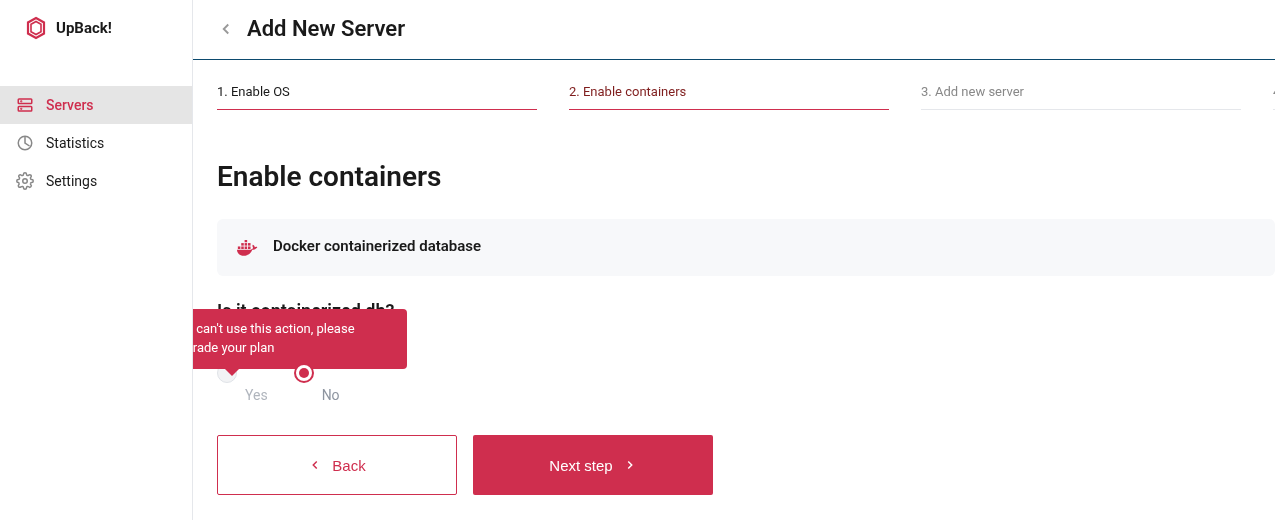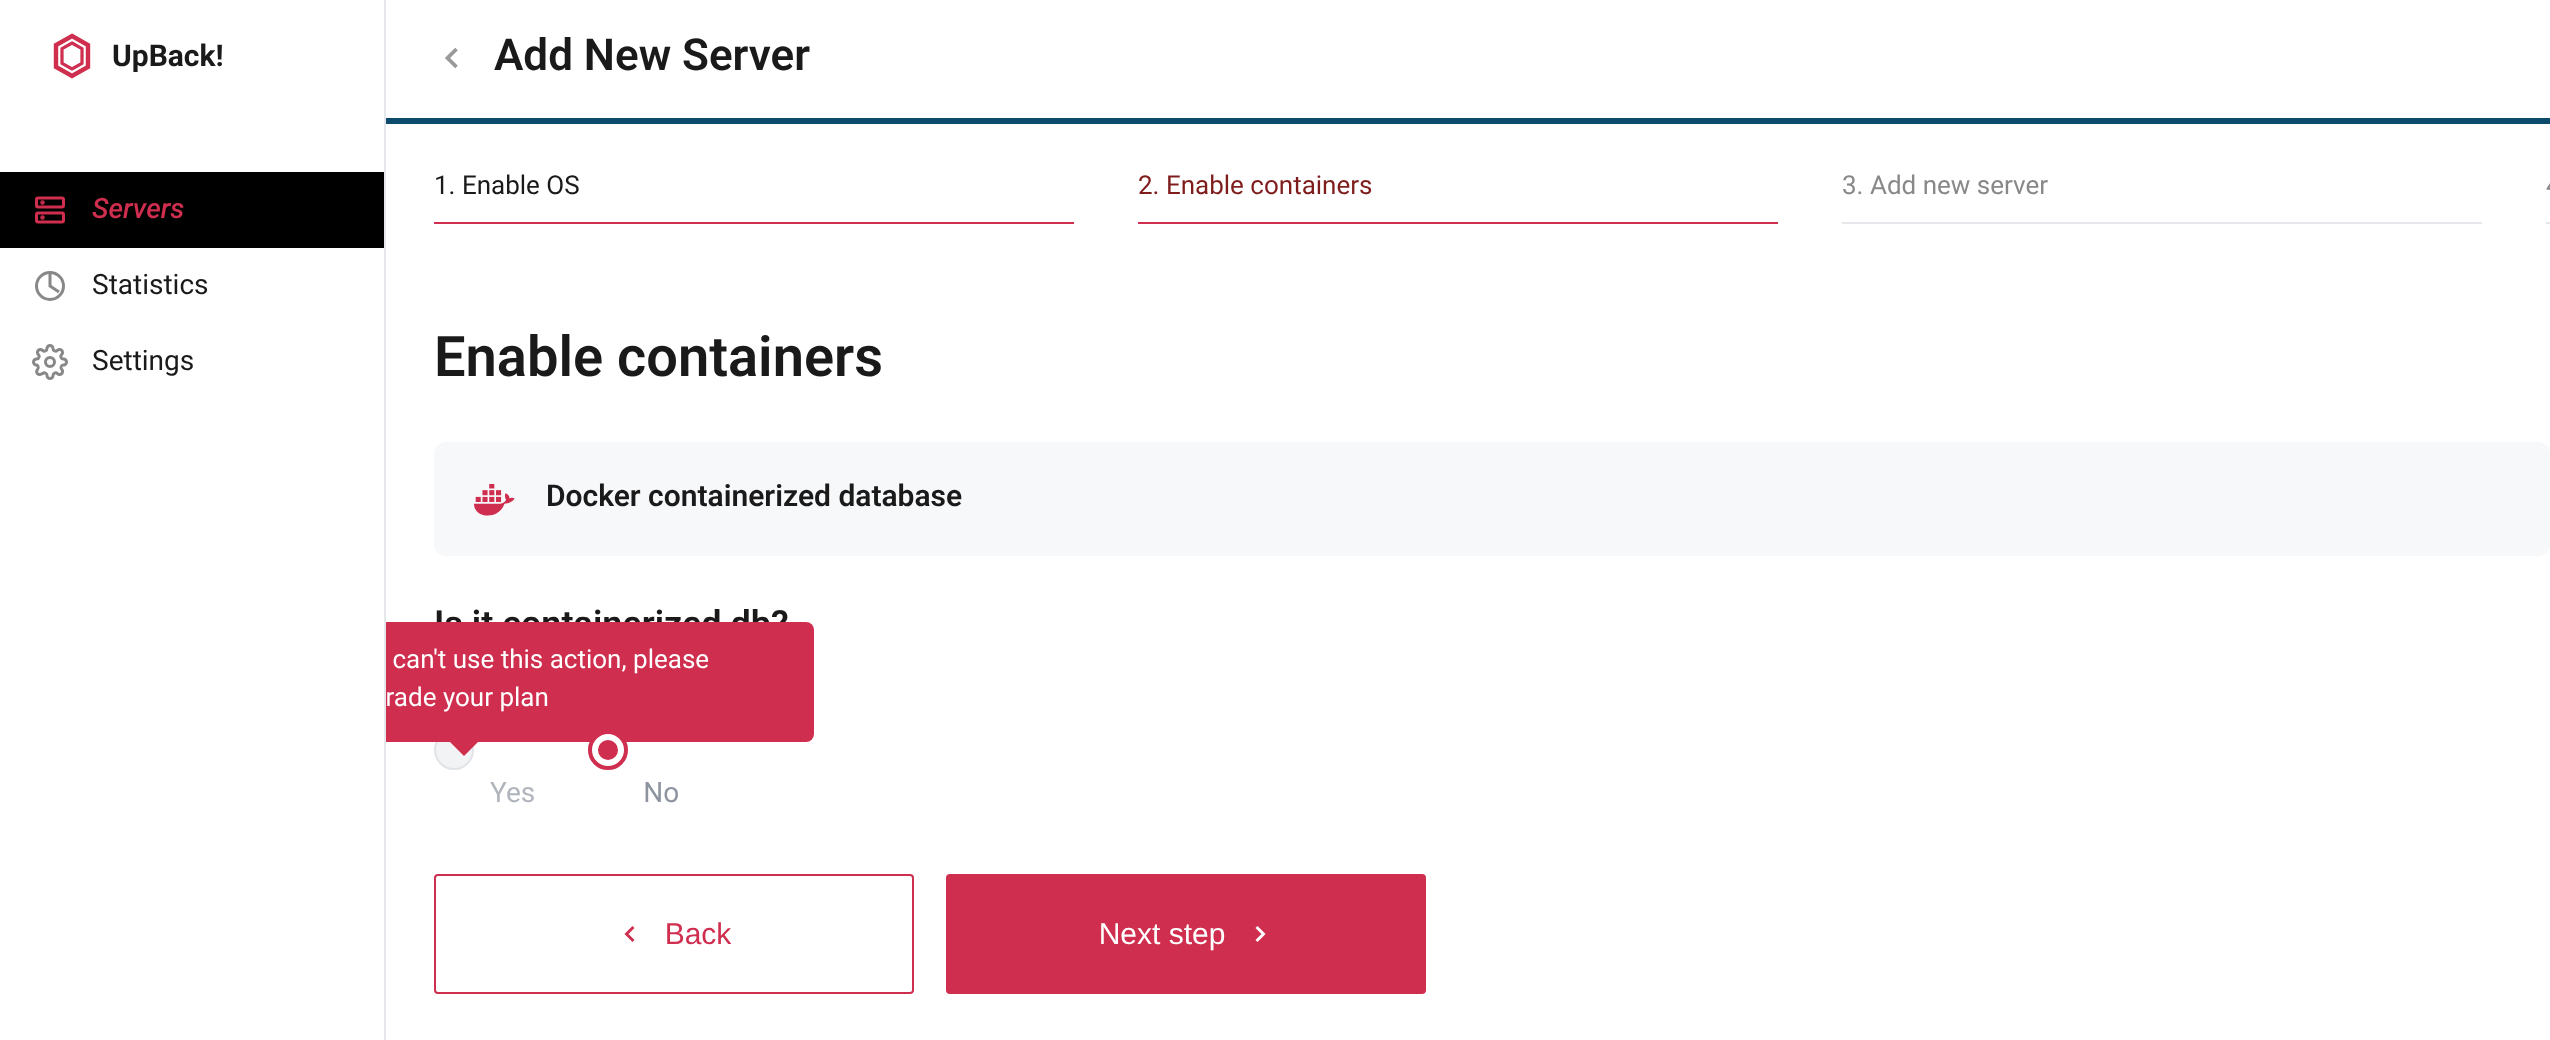--- a/index.html
+++ b/index.html
@@ -5,26 +5,26 @@
     * { box-sizing: border-box; margin: 0; padding: 0; }
     body { font-family: -apple-system, BlinkMacSystemFont, 'Segoe UI', Roboto, sans-serif; display: flex; height: 520px; width: 1275px; overflow: hidden; background: #fff; }
     
     .sidebar { width: 193px; border-right: 1px solid #e5e7eb; display: flex; flex-direction: column; }
     .logo-wrap { padding: 16px 24px; display: flex; align-items: center; gap: 8px; }
     .logo-icon { width: 24px; height: 24px; }
     .logo-text { font-weight: 700; font-size: 15px; color: #1a1a1a; }
     
     .nav { margin-top: 30px; }
     .nav-item { display: flex; align-items: center; gap: 12px; padding: 10px 16px; font-size: 14px; color: #1a1a1a; cursor: pointer; }
-    .nav-item.active { background: #000000; color: #cf2e4e; font-weight: 500; font-style: italic; }
+    .nav-item.active { background: #e5e5e5; color: #cf2e4e; font-weight: 500; }
     .nav-item.active .nav-icon { color: #cf2e4e; }
     .nav-icon { width: 18px; height: 18px; color: #888; flex-shrink: 0; }
     
     .main { flex: 1; display: flex; flex-direction: column; overflow: hidden; }
-    .header { display: flex; align-items: center; gap: 12px; padding: 16px 24px 18px; border-bottom: 3px solid #0c4a6e; text-align: center; }
+    .header { display: flex; align-items: center; gap: 12px; padding: 16px 24px 18px; border-bottom: 1px solid #0c4a6e; text-align: center; }
     .back-icon { color: #999; cursor: pointer; }
     .page-title { font-size: 22px; font-weight: 600; color: #1a1a1a; }
     
     .content { padding: 0 0 24px 24px; position: relative; overflow: hidden; }
     
     .steps { display: flex; gap: 32px; padding-top: 24px; }
     .step { flex: 0 0 320px; font-size: 13px; color: #888; padding-bottom: 10px; border-bottom: 1px solid #e5e7eb; }
     .step:last-child { flex: 0 0 auto; min-width: 50px; }
     .step.done { color: #1a1a1a; border-bottom-color: #cf2e4e; }
     .step.current { color: #7f1d1d; border-bottom-color: #cf2e4e; }

